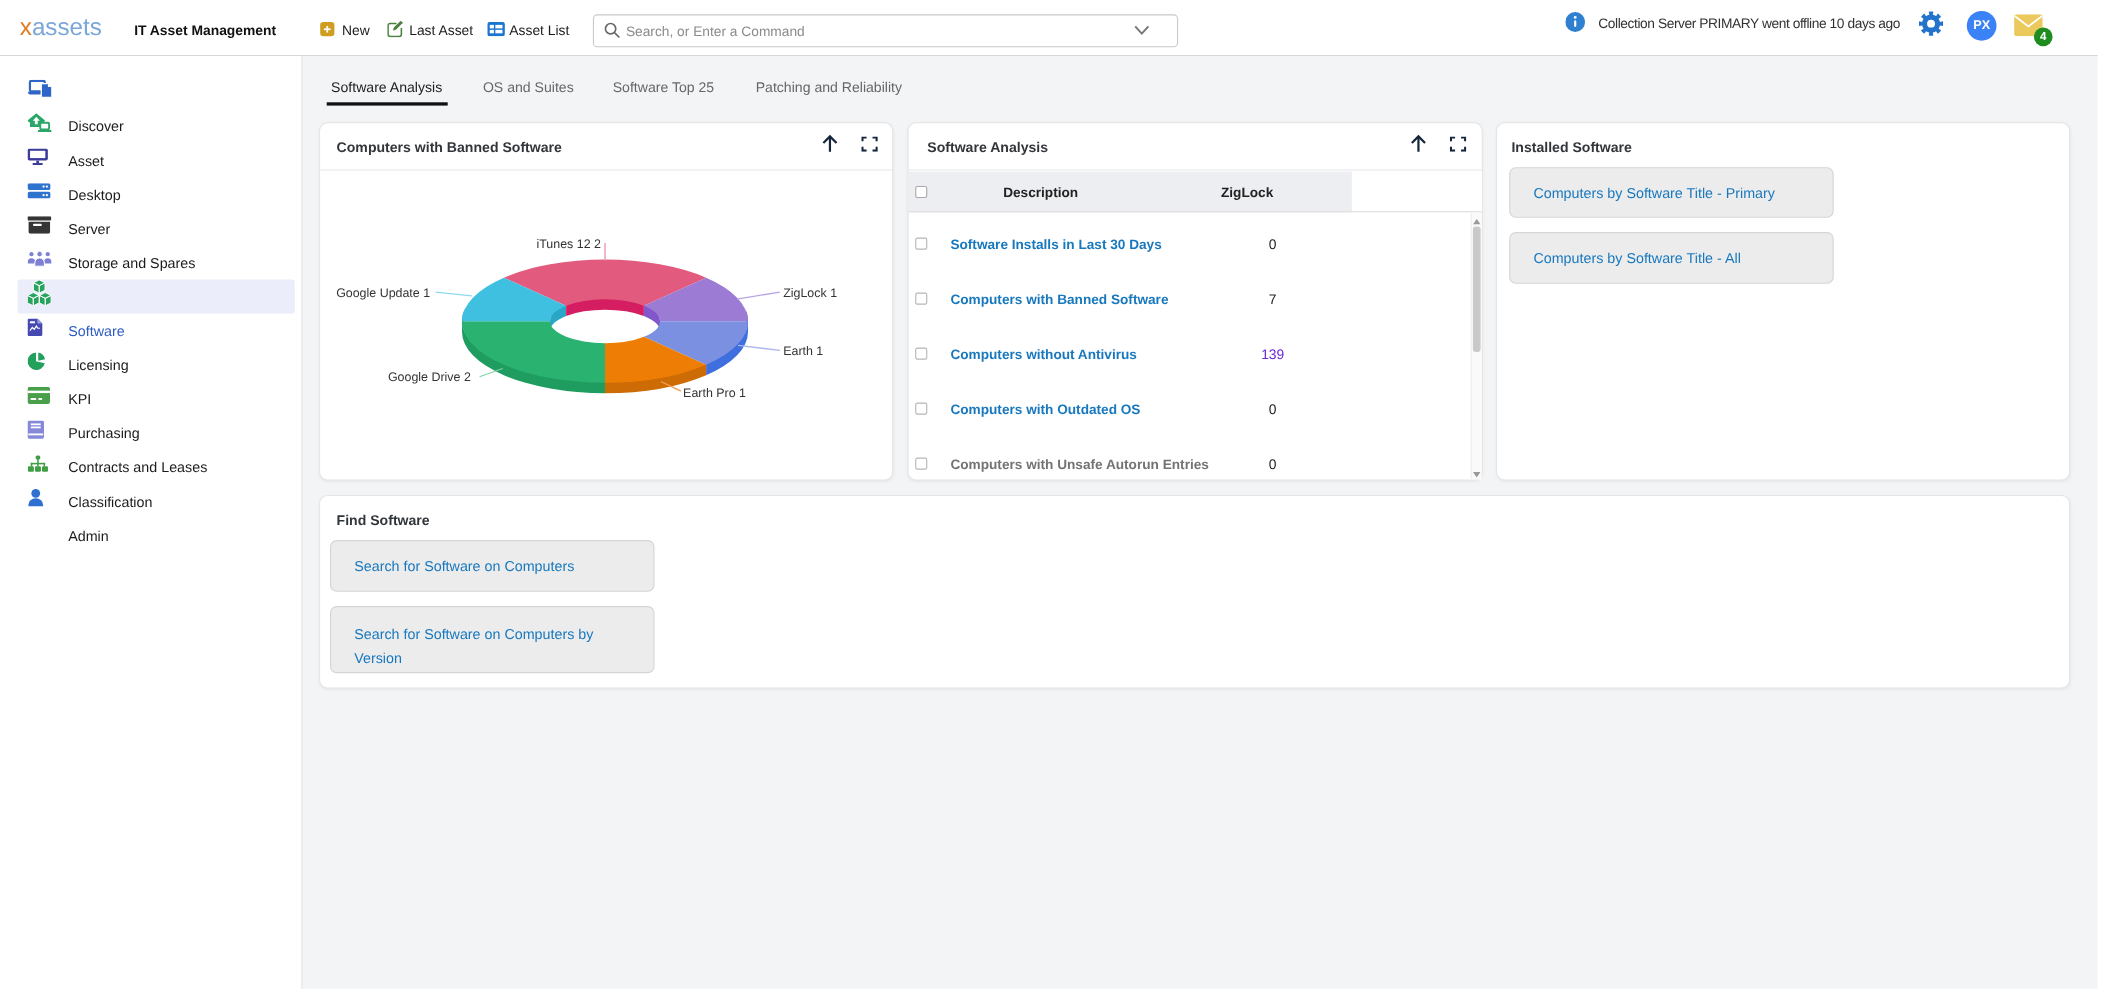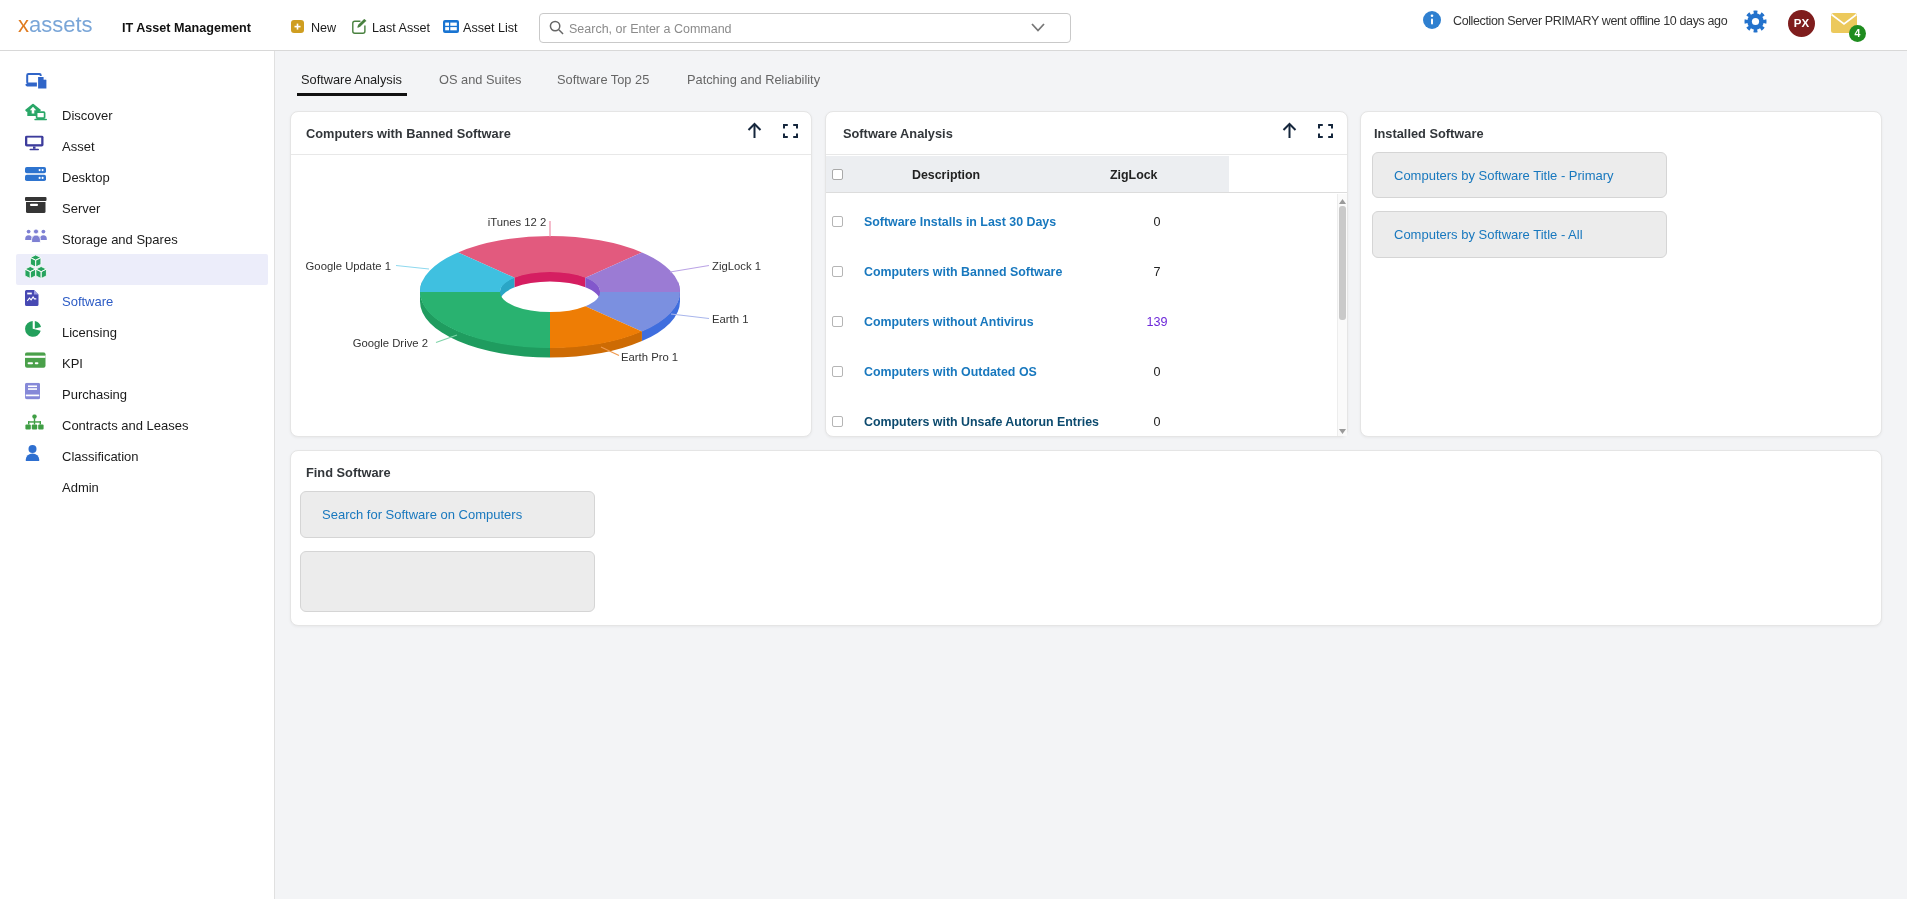--- a/index.html
+++ b/index.html
@@ -66,21 +66,21 @@
   <svg class="abs" style="left:1423px; top:11px;" width="18" height="18" viewBox="0 0 18 18">
       <circle cx="9" cy="9" r="9" fill="#2f80d0"></circle>
       <rect x="8" y="7.5" width="2" height="6" rx="1" fill="#fff"></rect>
       <circle cx="9" cy="4.8" r="1.3" fill="#fff"></circle>
     </svg>
   <div class="abs" style="left:1453px; top:14px; font-size:12.5px; letter-spacing:-0.38px; color:#333;">Collection Server PRIMARY went offline 10 days ago</div>
   <svg class="abs" style="left:1744px; top:10px;" width="23" height="23" viewBox="0 0 23 23">
       <path d="M22.29,9.35 L22.48,10.78 L22.48,12.22 L22.29,13.65 L19.54,13.10 L19.26,14.14 L18.85,15.13 L18.32,16.06 L20.65,17.61 L19.77,18.75 L18.75,19.77 L17.61,20.65 L16.06,18.32 L15.13,18.85 L14.14,19.26 L13.10,19.54 L13.65,22.29 L12.22,22.48 L10.78,22.48 L9.35,22.29 L9.90,19.54 L8.86,19.26 L7.87,18.85 L6.94,18.32 L5.39,20.65 L4.25,19.77 L3.23,18.75 L2.35,17.61 L4.68,16.06 L4.15,15.13 L3.74,14.14 L3.46,13.10 L0.71,13.65 L0.52,12.22 L0.52,10.78 L0.71,9.35 L3.46,9.90 L3.74,8.86 L4.15,7.87 L4.68,6.94 L2.35,5.39 L3.23,4.25 L4.25,3.23 L5.39,2.35 L6.94,4.68 L7.87,4.15 L8.86,3.74 L9.90,3.46 L9.35,0.71 L10.78,0.52 L12.22,0.52 L13.65,0.71 L13.10,3.46 L14.14,3.74 L15.13,4.15 L16.06,4.68 L17.61,2.35 L18.75,3.23 L19.77,4.25 L20.65,5.39 L18.32,6.94 L18.85,7.87 L19.26,8.86 L19.54,9.90 Z" fill="#2372cc" fill-rule="evenodd"></path>
       <circle cx="11.5" cy="11.5" r="3.6" fill="#fff"></circle>
     </svg>
-  <div class="abs" style="left:1788px; top:10px; width:27px; height:27px; border-radius:50%; background:#7f1d1d; color:#fff; font-size:11.5px; font-weight:bold; text-align:center; line-height:27px;">PX</div>
+  <div class="abs" style="left:1788px; top:10px; width:27px; height:27px; border-radius:50%; background:#3b82f6; color:#fff; font-size:11.5px; font-weight:bold; text-align:center; line-height:27px;">PX</div>
   <svg class="abs" style="left:1831px; top:13px;" width="26" height="20" viewBox="0 0 26 20">
       <rect x="0" y="0" width="26" height="20" rx="2.5" fill="#ecc95c"></rect>
       <path d="M0.5 1.5 L13 11 L25.5 1.5" fill="none" stroke="#fff" stroke-width="1.6"></path>
     </svg>
   <div class="abs" style="left:1849px; top:25px; width:17px; height:17px; border-radius:50%; background:#1f8c1f; color:#fff; font-size:10.5px; font-weight:bold; text-align:center; line-height:17px;">4</div>
 
   <div id="menu">
       <div class="menu-item" style="top:67.5px;">
         <span class="mi-icon"><svg width="22" height="16" viewBox="0 0 22 16">
             <rect x="2.2" y="1" width="13.5" height="9.5" rx="1.2" fill="none" stroke="#3065c8" stroke-width="2"></rect>
@@ -284,21 +284,21 @@
 <div class="abs" style="left:832px; top:266px; width:11px; height:11px; border:1.5px solid #b5b5b5; border-radius:2px; background:#fff;"></div>
 <div class="abs" style="left:864px; top:265px; font-size:12.4px; font-weight:bold; color:#1878be;">Computers with Banned Software</div>
 <div class="abs" style="left:1157px; top:265px; font-size:12.6px; color:#222; transform:translateX(-50%);">7</div>
 <div class="abs" style="left:832px; top:316px; width:11px; height:11px; border:1.5px solid #b5b5b5; border-radius:2px; background:#fff;"></div>
 <div class="abs" style="left:864px; top:315px; font-size:12.4px; font-weight:bold; color:#1878be;">Computers without Antivirus</div>
 <div class="abs" style="left:1157px; top:315px; font-size:12.6px; color:#6d28d9; transform:translateX(-50%);">139</div>
 <div class="abs" style="left:832px; top:366px; width:11px; height:11px; border:1.5px solid #b5b5b5; border-radius:2px; background:#fff;"></div>
 <div class="abs" style="left:864px; top:365px; font-size:12.4px; font-weight:bold; color:#1878be;">Computers with Outdated OS</div>
 <div class="abs" style="left:1157px; top:365px; font-size:12.6px; color:#222; transform:translateX(-50%);">0</div>
 <div class="abs" style="left:832px; top:416px; width:11px; height:11px; border:1.5px solid #b5b5b5; border-radius:2px; background:#fff;"></div>
-<div class="abs" style="left:864px; top:415px; font-size:12.4px; font-weight:bold; color:#0c4a6e;">Computers with Unsafe Autorun Entries</div>
+<div class="abs" style="left:864px; top:415px; font-size:12.4px; font-weight:bold; color:#737373;">Computers with Unsafe Autorun Entries</div>
 <div class="abs" style="left:1157px; top:415px; font-size:12.6px; color:#222; transform:translateX(-50%);">0</div>
     </div>
 
   <div class="abs" style="left:1337px; top:194px; width:10px; height:242px; background:#fafafa; border-left:1px solid #ededed;"></div>
   <svg class="abs" style="left:1339px; top:199px;" width="7" height="5" viewBox="0 0 7 5">
       <path d="M3.5 0 L7 5 L0 5 Z" fill="#9a9a9a"></path>
     </svg>
   <div class="abs" style="left:1338.5px; top:206px; width:7px; height:114px; background:#c9c9c9; border-radius:3px;"></div>
   <svg class="abs" style="left:1339px; top:429px;" width="7" height="5" viewBox="0 0 7 5">
       <path d="M0 0 L7 0 L3.5 5 Z" fill="#9a9a9a"></path>
@@ -309,16 +309,17 @@
   <div class="gbtn" style="left:1372px; top:152px; width:295px; height:46px;"></div>
   <div class="abs blink" style="left:1394px; top:168px;">Computers by Software Title - Primary</div>
   <div class="gbtn" style="left:1372px; top:211px; width:295px; height:47px;"></div>
   <div class="abs blink" style="left:1394px; top:227px;">Computers by Software Title - All</div>
 
   <div class="card" style="left:290px; top:450px; width:1592px; height:176px;"></div>
   <div class="card-title" style="left:306px; top:465px;">Find Software</div>
   <div class="gbtn" style="left:300px; top:491px; width:295px; height:47px;"></div>
   <div class="abs blink" style="left:322px; top:507px;">Search for Software on Computers</div>
   <div class="gbtn" style="left:300px; top:551px; width:295px; height:61px;"></div>
+  <div class="abs blink" style="left:322px; top:566px; width:250px; line-height:22px;">Search for Software on Computers by Version</div>
 
   <div class="abs" style="left:1907px; top:0; width:13px; height:911px; background:#fff;"></div>
   <div class="abs" style="left:0; top:899px; width:1920px; height:12px; background:#fff;"></div>
 </div>
 
 </body></html>

